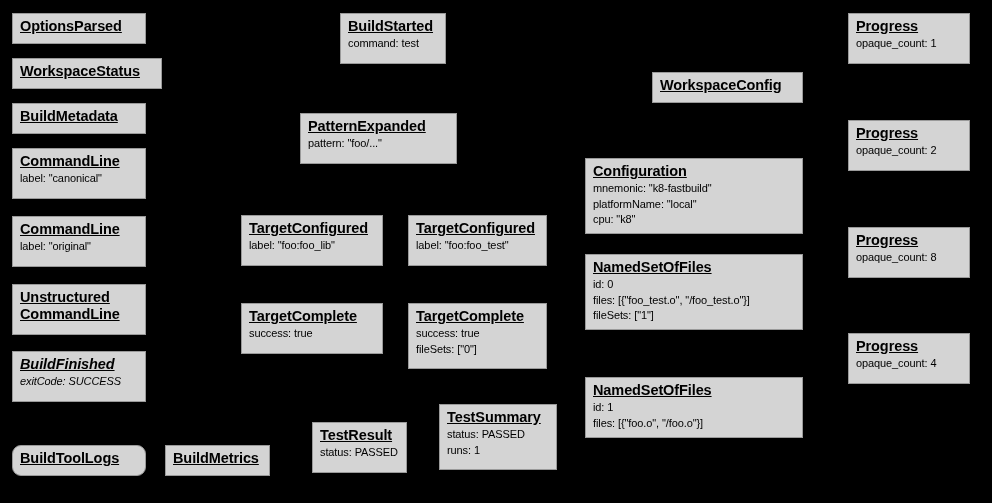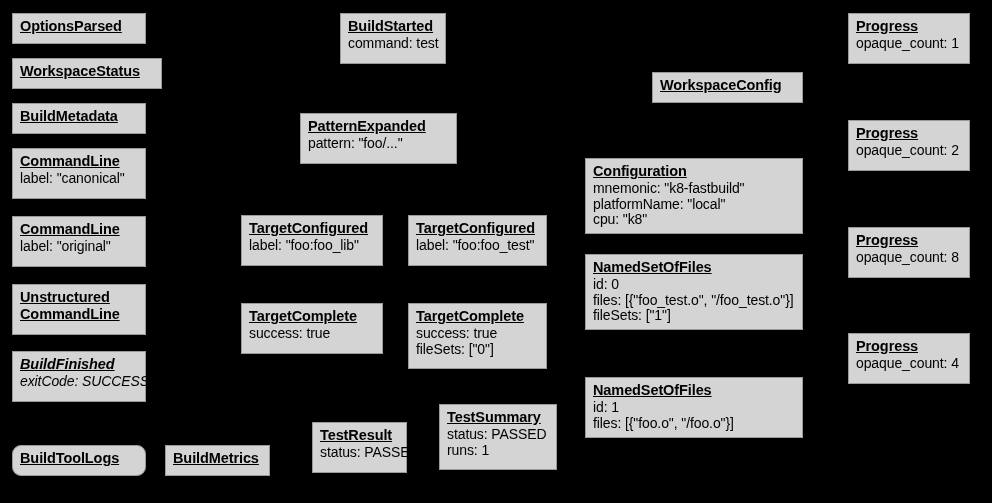--- a/index.html
+++ b/index.html
@@ -35,21 +35,21 @@
     display: block;
     letter-spacing: -0.1px;
   }
   .node-title.wrap {
     white-space: pre-line;
   }
   .node-fields {
     margin-top: 1px;
   }
   .node-field {
-    font-size: 14px;
+    font-size: 11px;
     line-height: 15.5px;
     white-space: pre;
     display: block;
     letter-spacing: -0.1px;
   }
 </style>
 </head>
 <body>
 
 <div id="canvas" style="background: rgb(0, 0, 0);">

